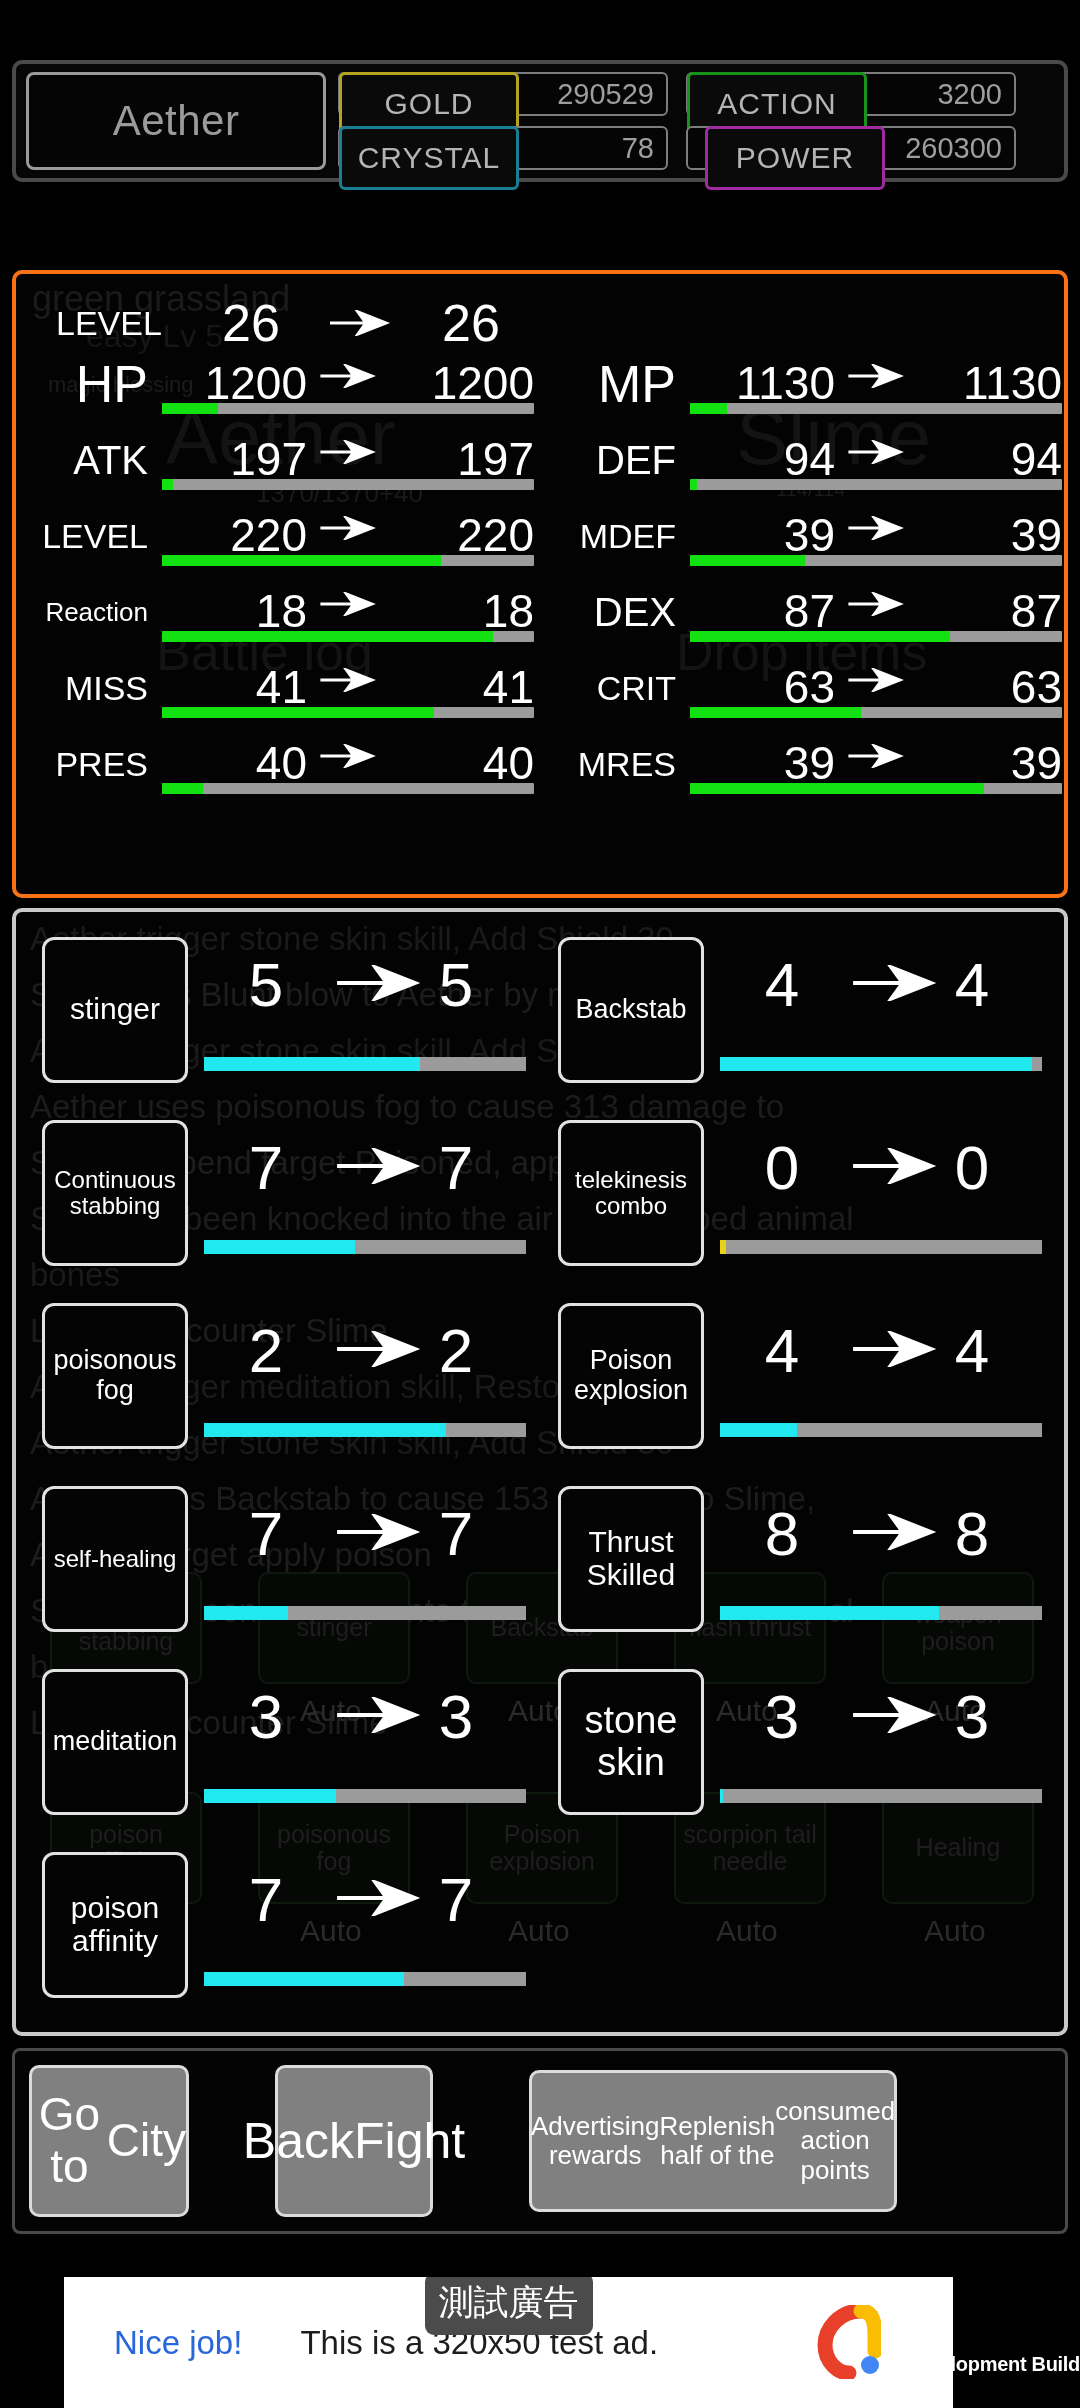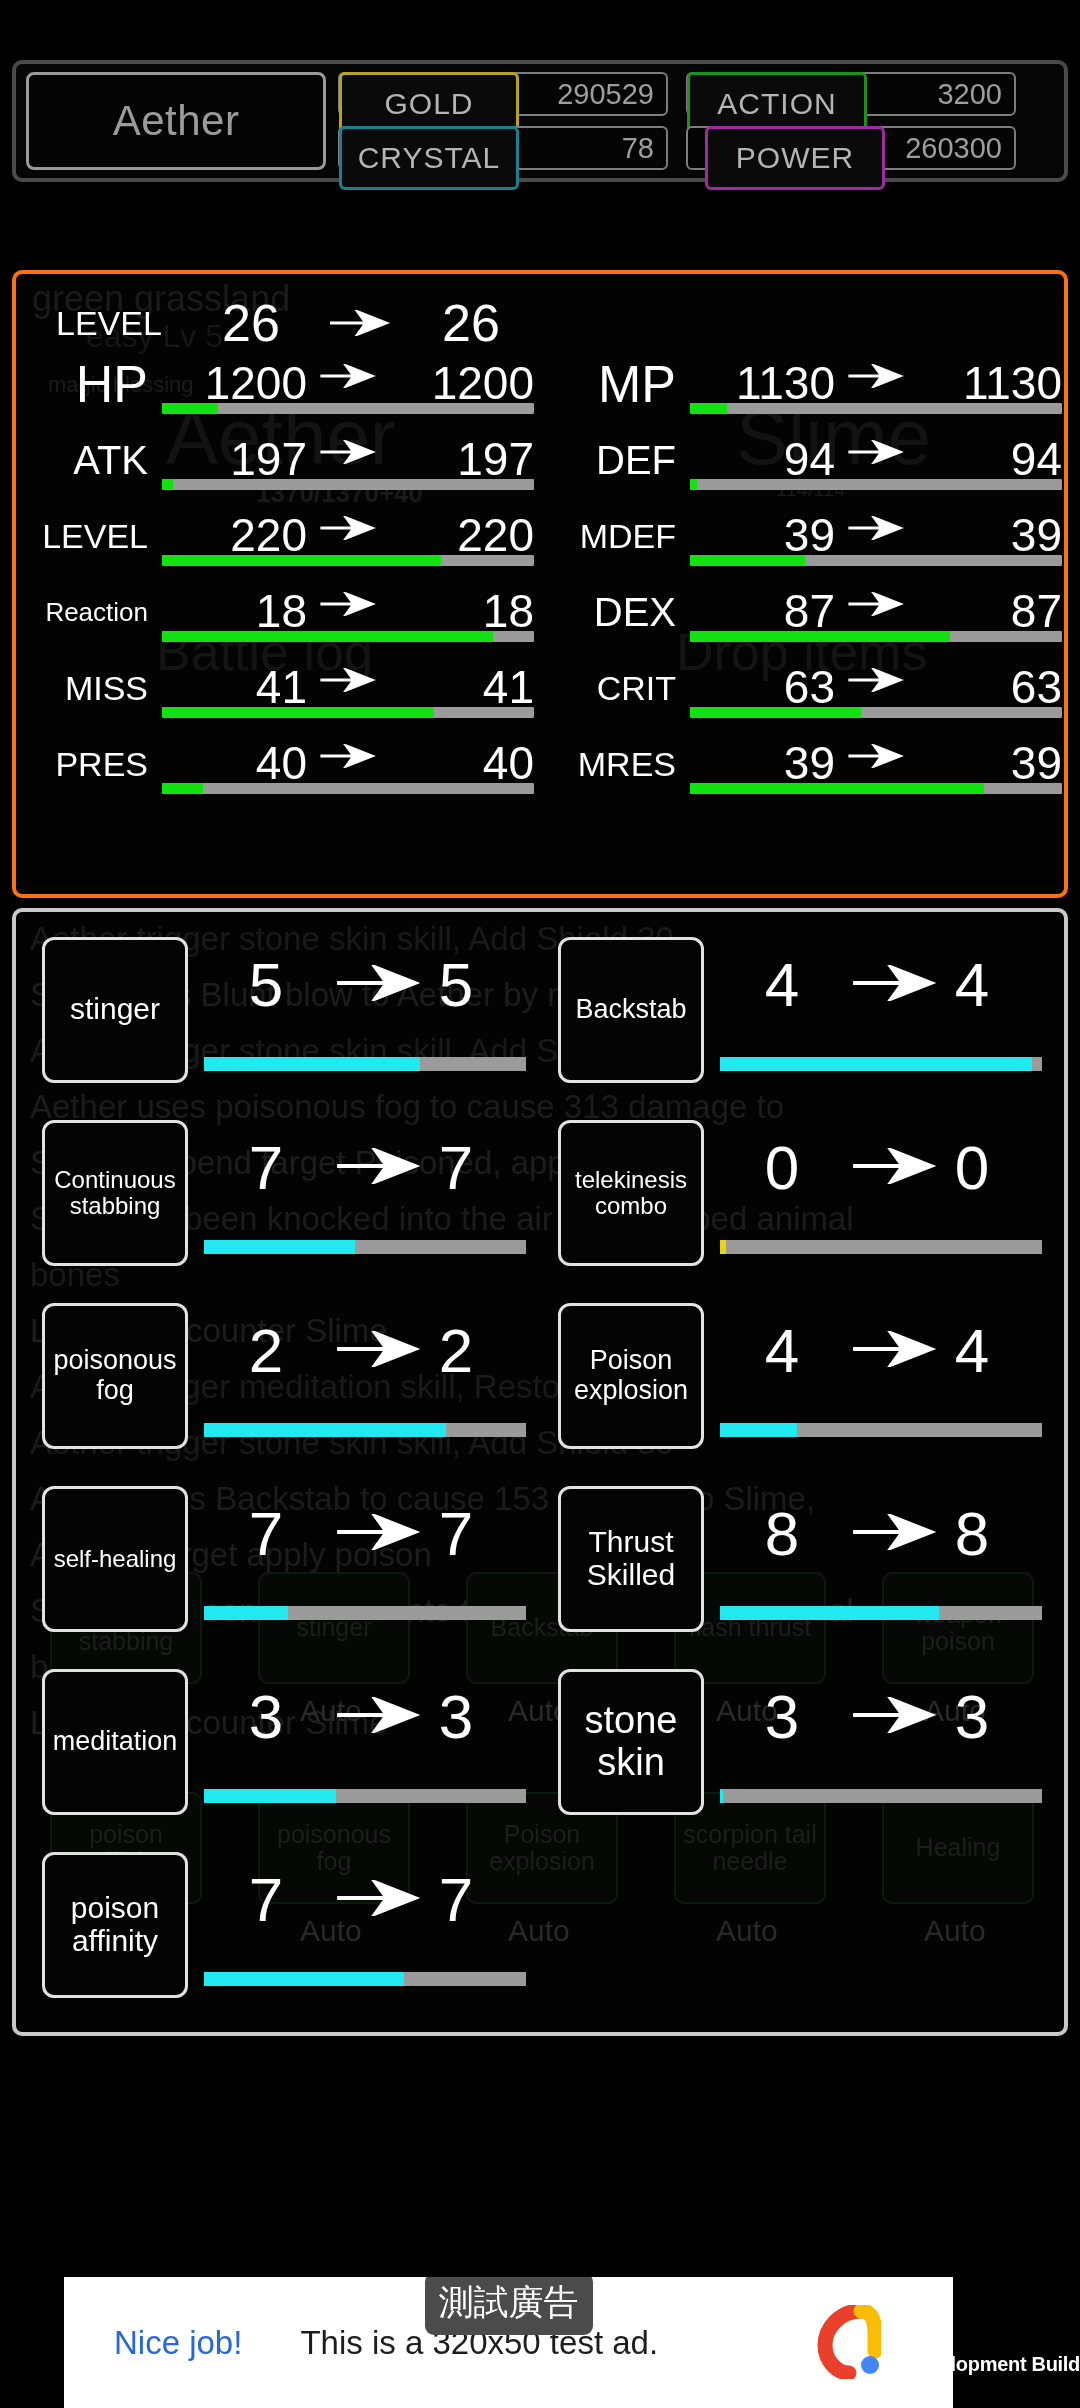--- a/index.html
+++ b/index.html
@@ -197,21 +197,21 @@
     </div>
   </div>
 
   <div class="stats-panel">
     <div class="stats-inner">
 
       <div class="ghost" style="left:16px;top:4px;font-size:36px;">green grassland</div>
       <div class="ghost" style="left:70px;top:44px;font-size:32px;color:#161616;">easy Lv 5</div>
       <div class="ghost" style="left:150px;top:118px;font-size:78px;color:#131313;">Aether</div>
       <div class="ghost" style="left:720px;top:118px;font-size:78px;color:#131313;">Slime</div>
-      <div class="ghost" style="left:240px;top:204px;font-size:26px;color:#1a1a1a;font-weight:bold;">1370/1370+40</div>
+      <div class="ghost" style="left:240px;top:204px;font-size:26px;color:#1a1a1a;">1370/1370+40</div>
       <div class="ghost" style="left:760px;top:204px;font-size:20px;color:#1a1a1a;">114/114</div>
       <div class="ghost" style="left:660px;top:348px;font-size:52px;color:#141414;">Drop items</div>
       <div class="ghost" style="left:140px;top:348px;font-size:52px;color:#141414;">Battle log</div>
       <div class="ghost" style="left:32px;top:98px;font-size:22px;color:#1c1c1c;">magic blessing</div>
 
       <div class="level-row">
         <div class="level-label">LEVEL</div>
         <div class="lv-from">26</div>
         <div class="lv-arrow">
           <svg class="arrow-svg" width="62" height="26" viewBox="0 0 62 26">
@@ -609,20 +609,39 @@
             </div>
             <div class="sk-to">7</div>
             <div class="sk-bar">
               <i style="width:62%"></i>
             </div>
           </div>
         </div>
       </div>
   </div>
 
+  <div class="actionbar">
+    <div class="abtn abtn-city" id="btn-city">
+        <span>Go to</span>
+        <br>
+        <span>City</span>
+      </div>
+    <div class="abtn abtn-fight" id="btn-fight">
+        <span>Back</span>
+        <br>
+        <span>Fight</span>
+      </div>
+    <div class="abtn abtn-ad" id="btn-ad">
+        <span>Advertising rewards</span>
+        <br>
+        <span>Replenish half of the</span>
+        <br>
+        <span>consumed action points</span>
+      </div>
+  </div>
 
   <div class="adbanner">
     <div class="ad-nice">Nice job!</div>
     <div class="ad-text">This is a 320x50 test ad.</div>
     <div class="ad-badge">測試廣告</div>
     <svg class="ad-logo" viewBox="0 0 64 74">
       <path d="M44 6 C22 6, 8 24, 8 40 C8 56, 20 68, 32 68" fill="none" stroke="#e8402a" stroke-width="15" stroke-linecap="round"></path>
       <path d="M44 6 C56 6, 58 18, 58 30 L58 46" fill="none" stroke="#fbbc04" stroke-width="15" stroke-linecap="round"></path>
       <circle cx="53" cy="60" r="9" fill="#4285f4"></circle>
     </svg>

